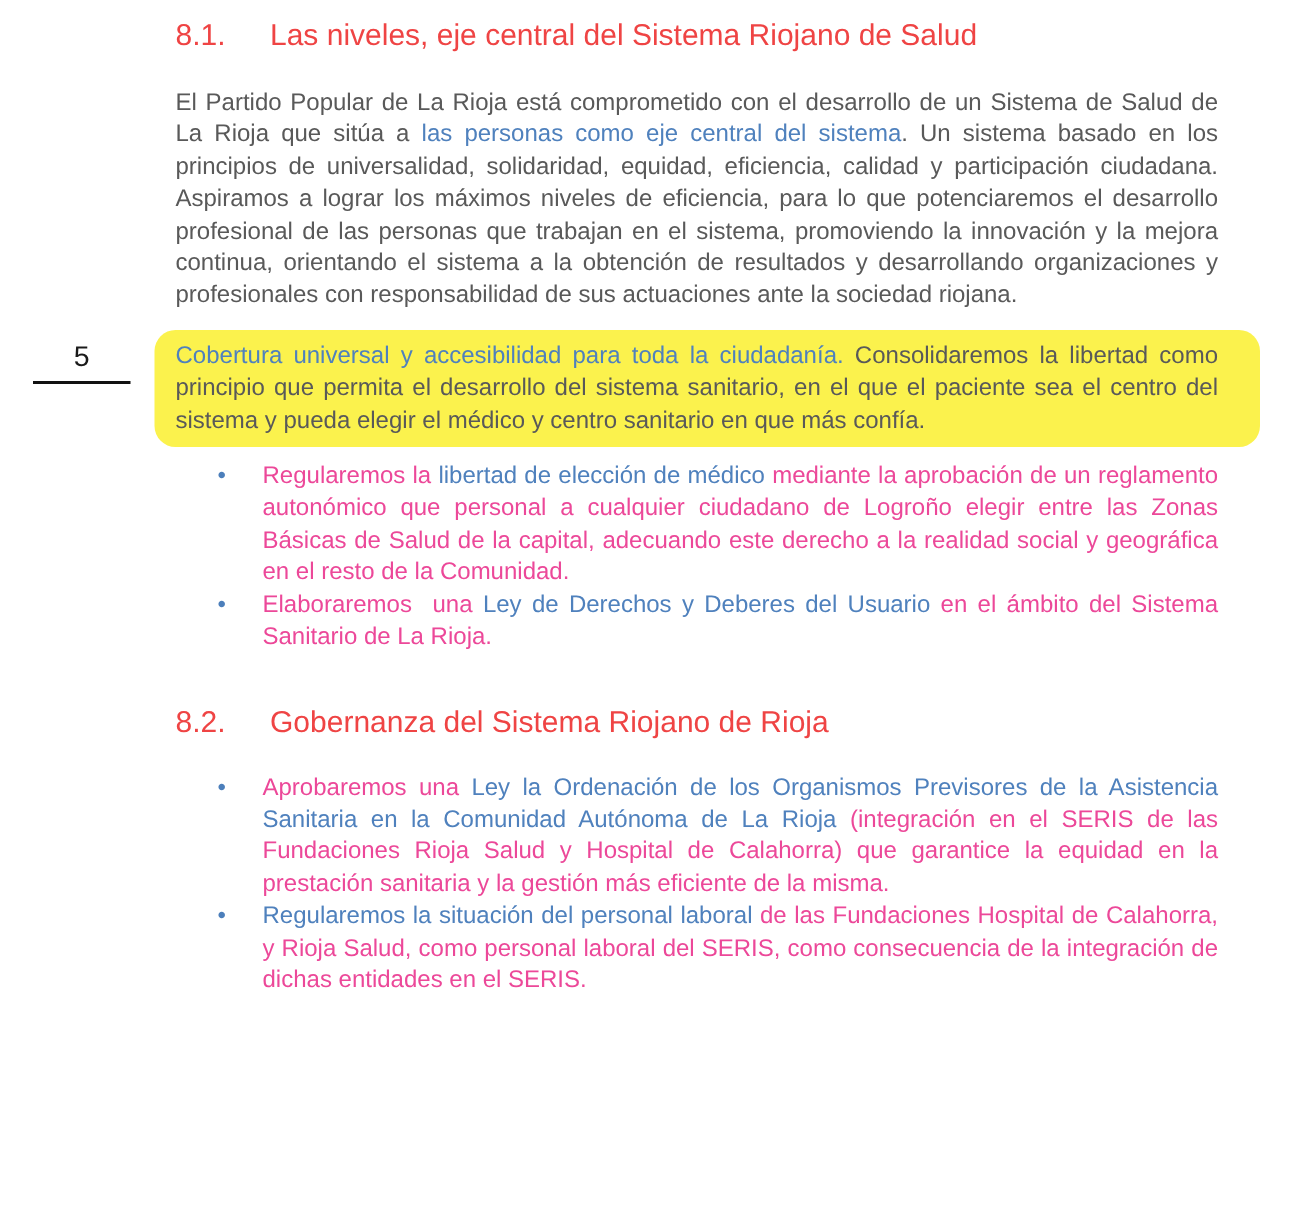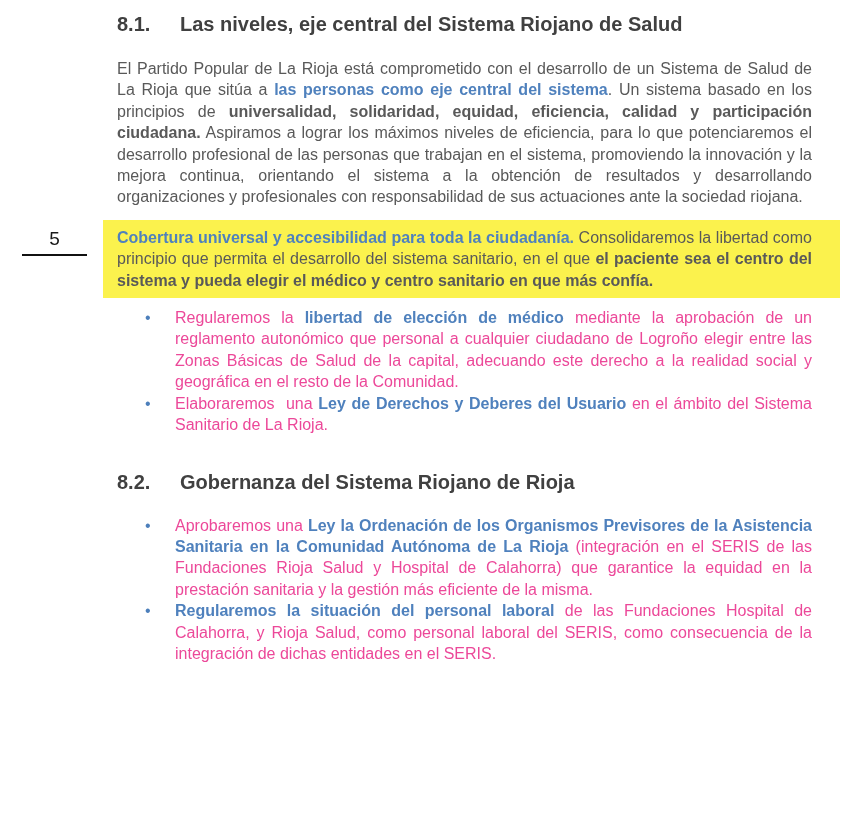--- a/index.html
+++ b/index.html
@@ -23,56 +23,57 @@
   .pagenum-rule{
     border-top:2px solid #111111;width:100%;height:0;
   }
   
   .content{
     margin-left:117px;width:695px;
   }
   .heading{
     display:flex;align-items:baseline;
     margin:12px 0 0 0;padding:0;
-    font-size:20px;line-height:25px;font-weight:700;
-    color:#404040;
+    font-size:20px;line-height:25px;font-weight:400;
+    color:#ef4444;
   }
   .h-num{width:63px;flex:0 0 63px;}
   .h-title{flex:1;}
   .para{
     margin:21px 0 0 0;padding:0;
     font-size:16px;line-height:21.4px;
     text-align:justify;
   }
   .highlight{
     margin:12px -28px 0 -14px;
     padding:7px 28px 7px 14px;
     background:#fbf24d;
     font-size:16px;line-height:21.4px;
     text-align:justify;
+    border-radius:14px;
   }
   .bullets{
     list-style:none;margin:9px 0 0 0;padding:0;
     font-size:16px;line-height:21.4px;
   }
   .bullets.second{margin-top:20px;}
   .bullet-item{display:flex;margin:0;padding:0;}
   .marker{
     flex:0 0 30px;width:30px;margin-left:28px;
     color:#4c7fbb;
   }
   .btext{flex:1;text-align:justify;}
   .h2-block{margin-top:34px;align-items:flex-end;}
   .footer{
     margin:23px 0 0 0;
     font-size:15px;line-height:20px;
     color:#4d4d4d;
   }
   
-  .b{font-weight:700;}
+  .b{font-weight:400;}
   .blue{color:#ec4899;}
   .b.blue{color:#4f81bd;}
 </style>
 </head>
 <body>
 
 <div class="page">
 
   <div class="pagenum-wrap">
     <div class="pagenum">5</div>

